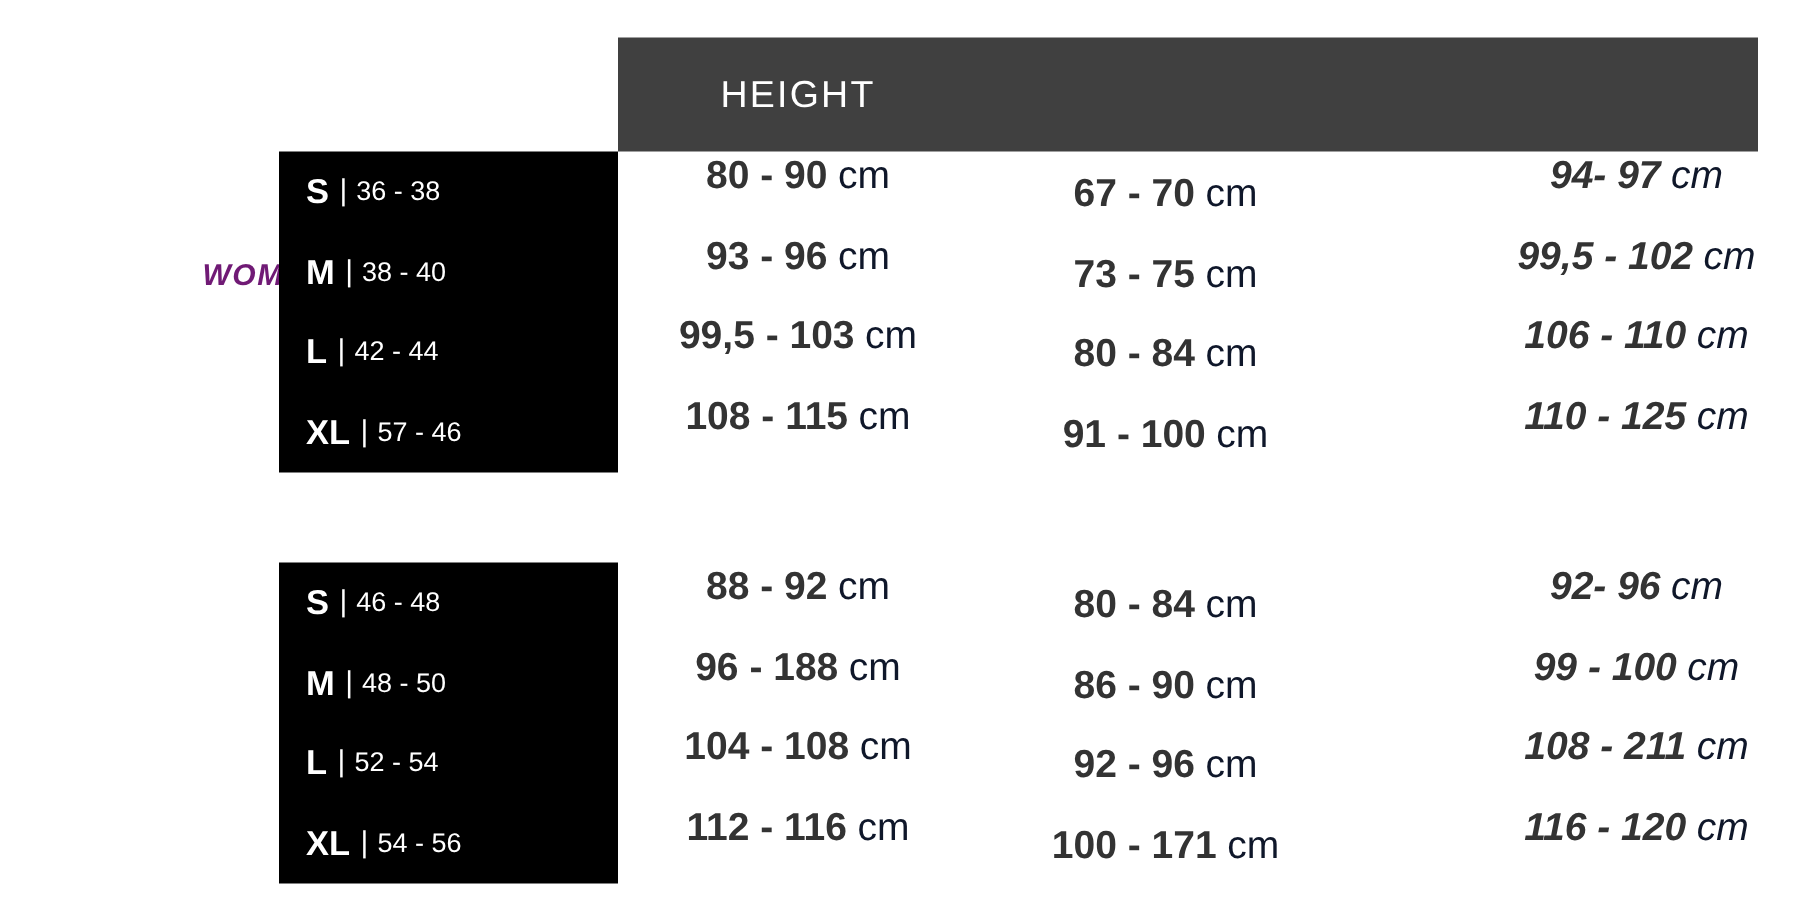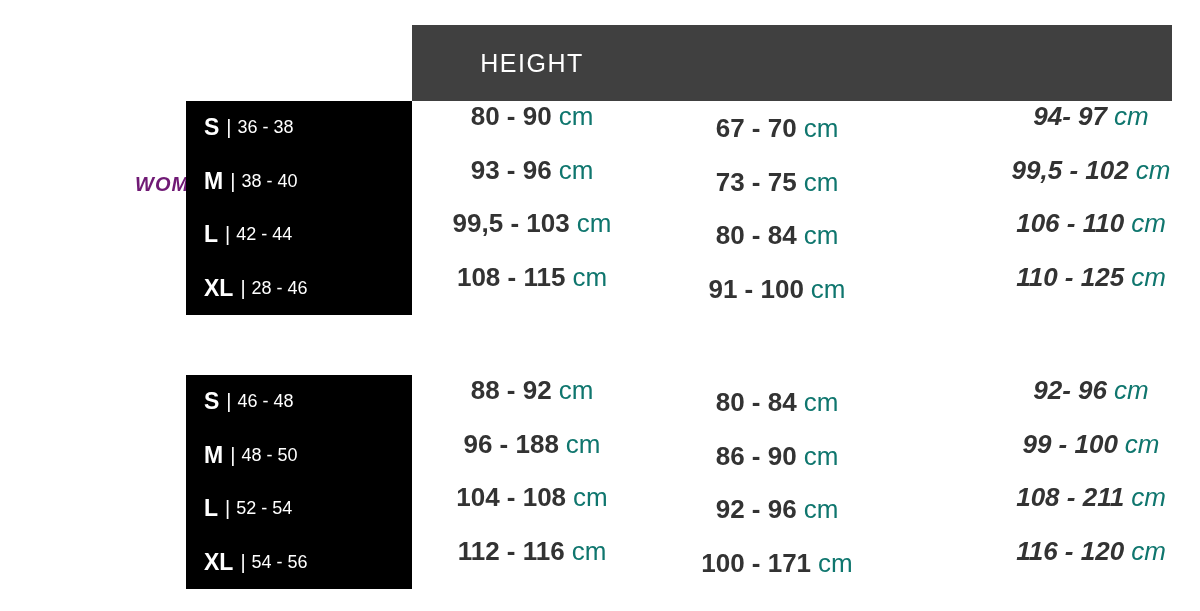--- a/index.html
+++ b/index.html
@@ -111,21 +111,21 @@
     color: #333333;
     font-size: 26px;
   }
   .measure-cell .val {
     font-weight: bold;
     color: #333333;
   }
   .measure-cell .unit {
     font-weight: normal;
     margin-left: 7px;
-    color: #0f766e;
+    color: #0f172a;
   }
   .m1 { left: 412px; width: 240px; }
   .m2 { left: 652px; width: 250px; margin-top: 24px; }
   .m3 { left: 956px; width: 270px; font-style: italic; }
 </style>
 </head>
 <body>
 
 <div class="header-bar">
   <div class="header-cell c1">HEIGHT</div>
@@ -192,21 +192,21 @@
     <div class="measure-cell m3">
       <span class="val">106 - 110</span>
       <span class="unit">cm</span>
     </div>
   </div>
 
   <div class="row" style="top:160.5px;position:absolute;width:1200px;">
     <div class="size-cell">
       <span class="size-letter">XL</span>
       <span class="size-sep">|</span>
-      <span class="size-range">28 - 46</span>
+      <span class="size-range">57 - 46</span>
     </div>
     <div class="measure-cell m1">
       <span class="val">108 - 115</span>
       <span class="unit">cm</span>
     </div>
     <div class="measure-cell m2">
       <span class="val">91 - 100</span>
       <span class="unit">cm</span>
     </div>
     <div class="measure-cell m3">

